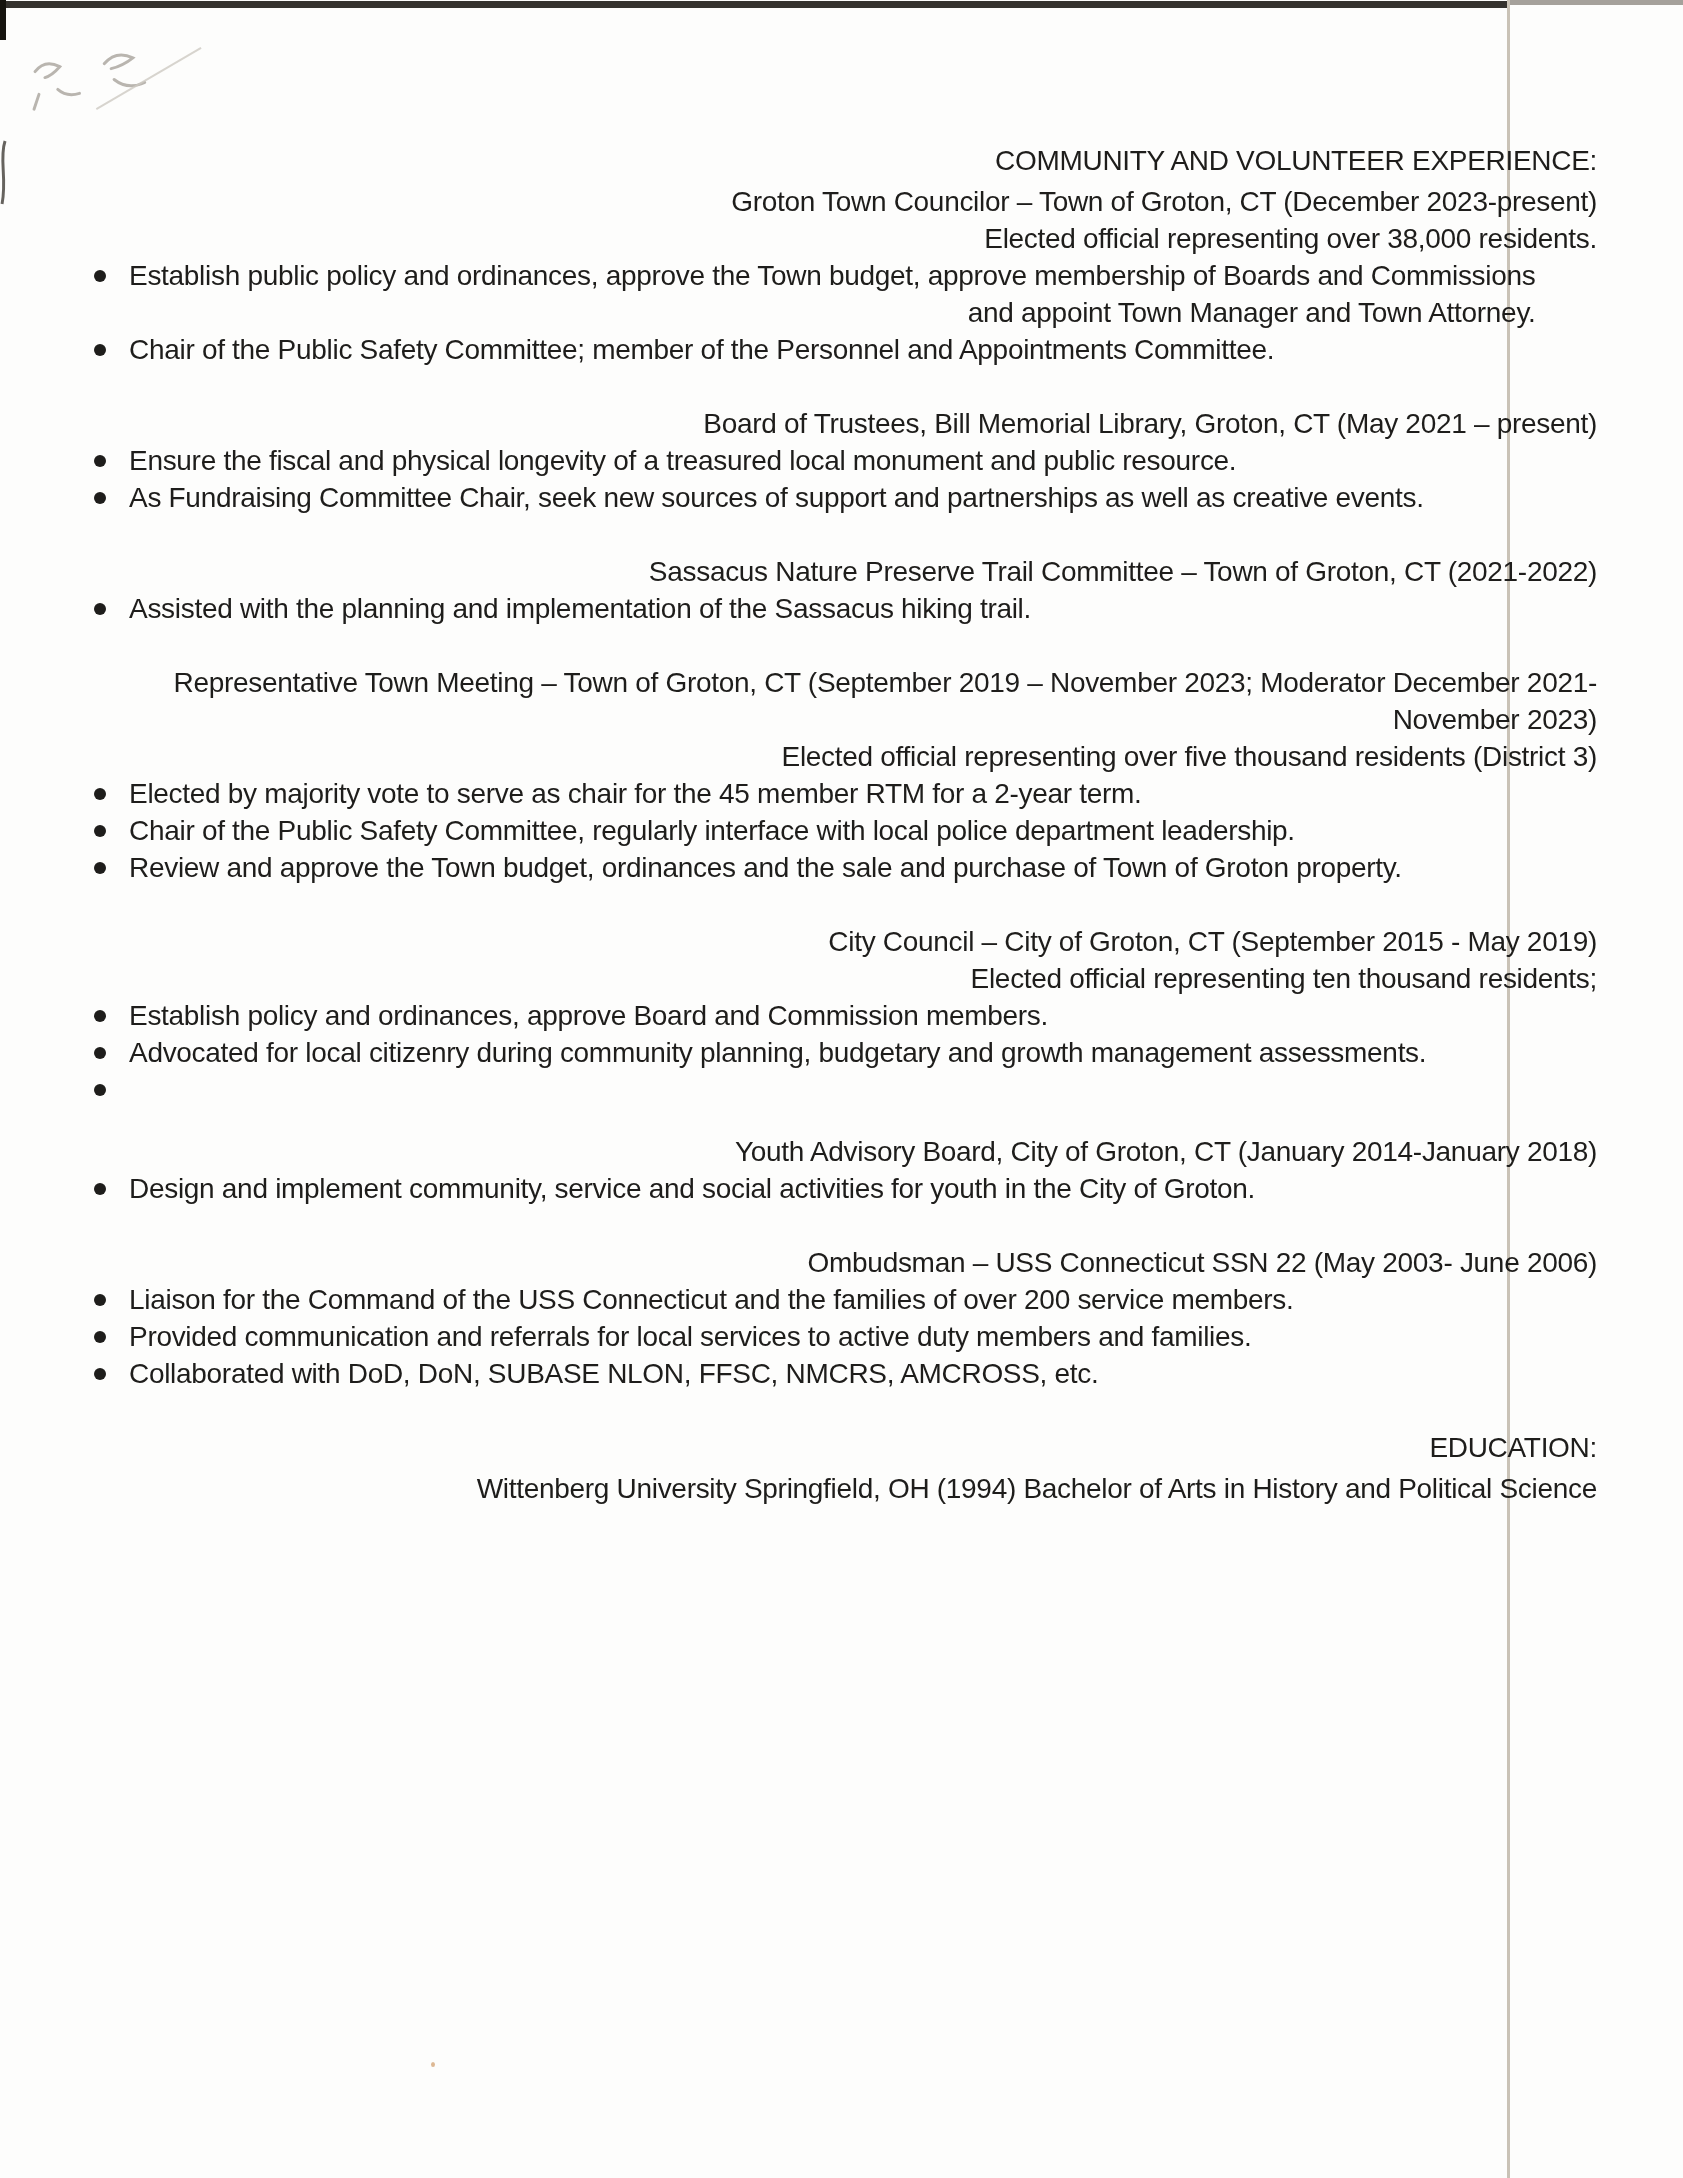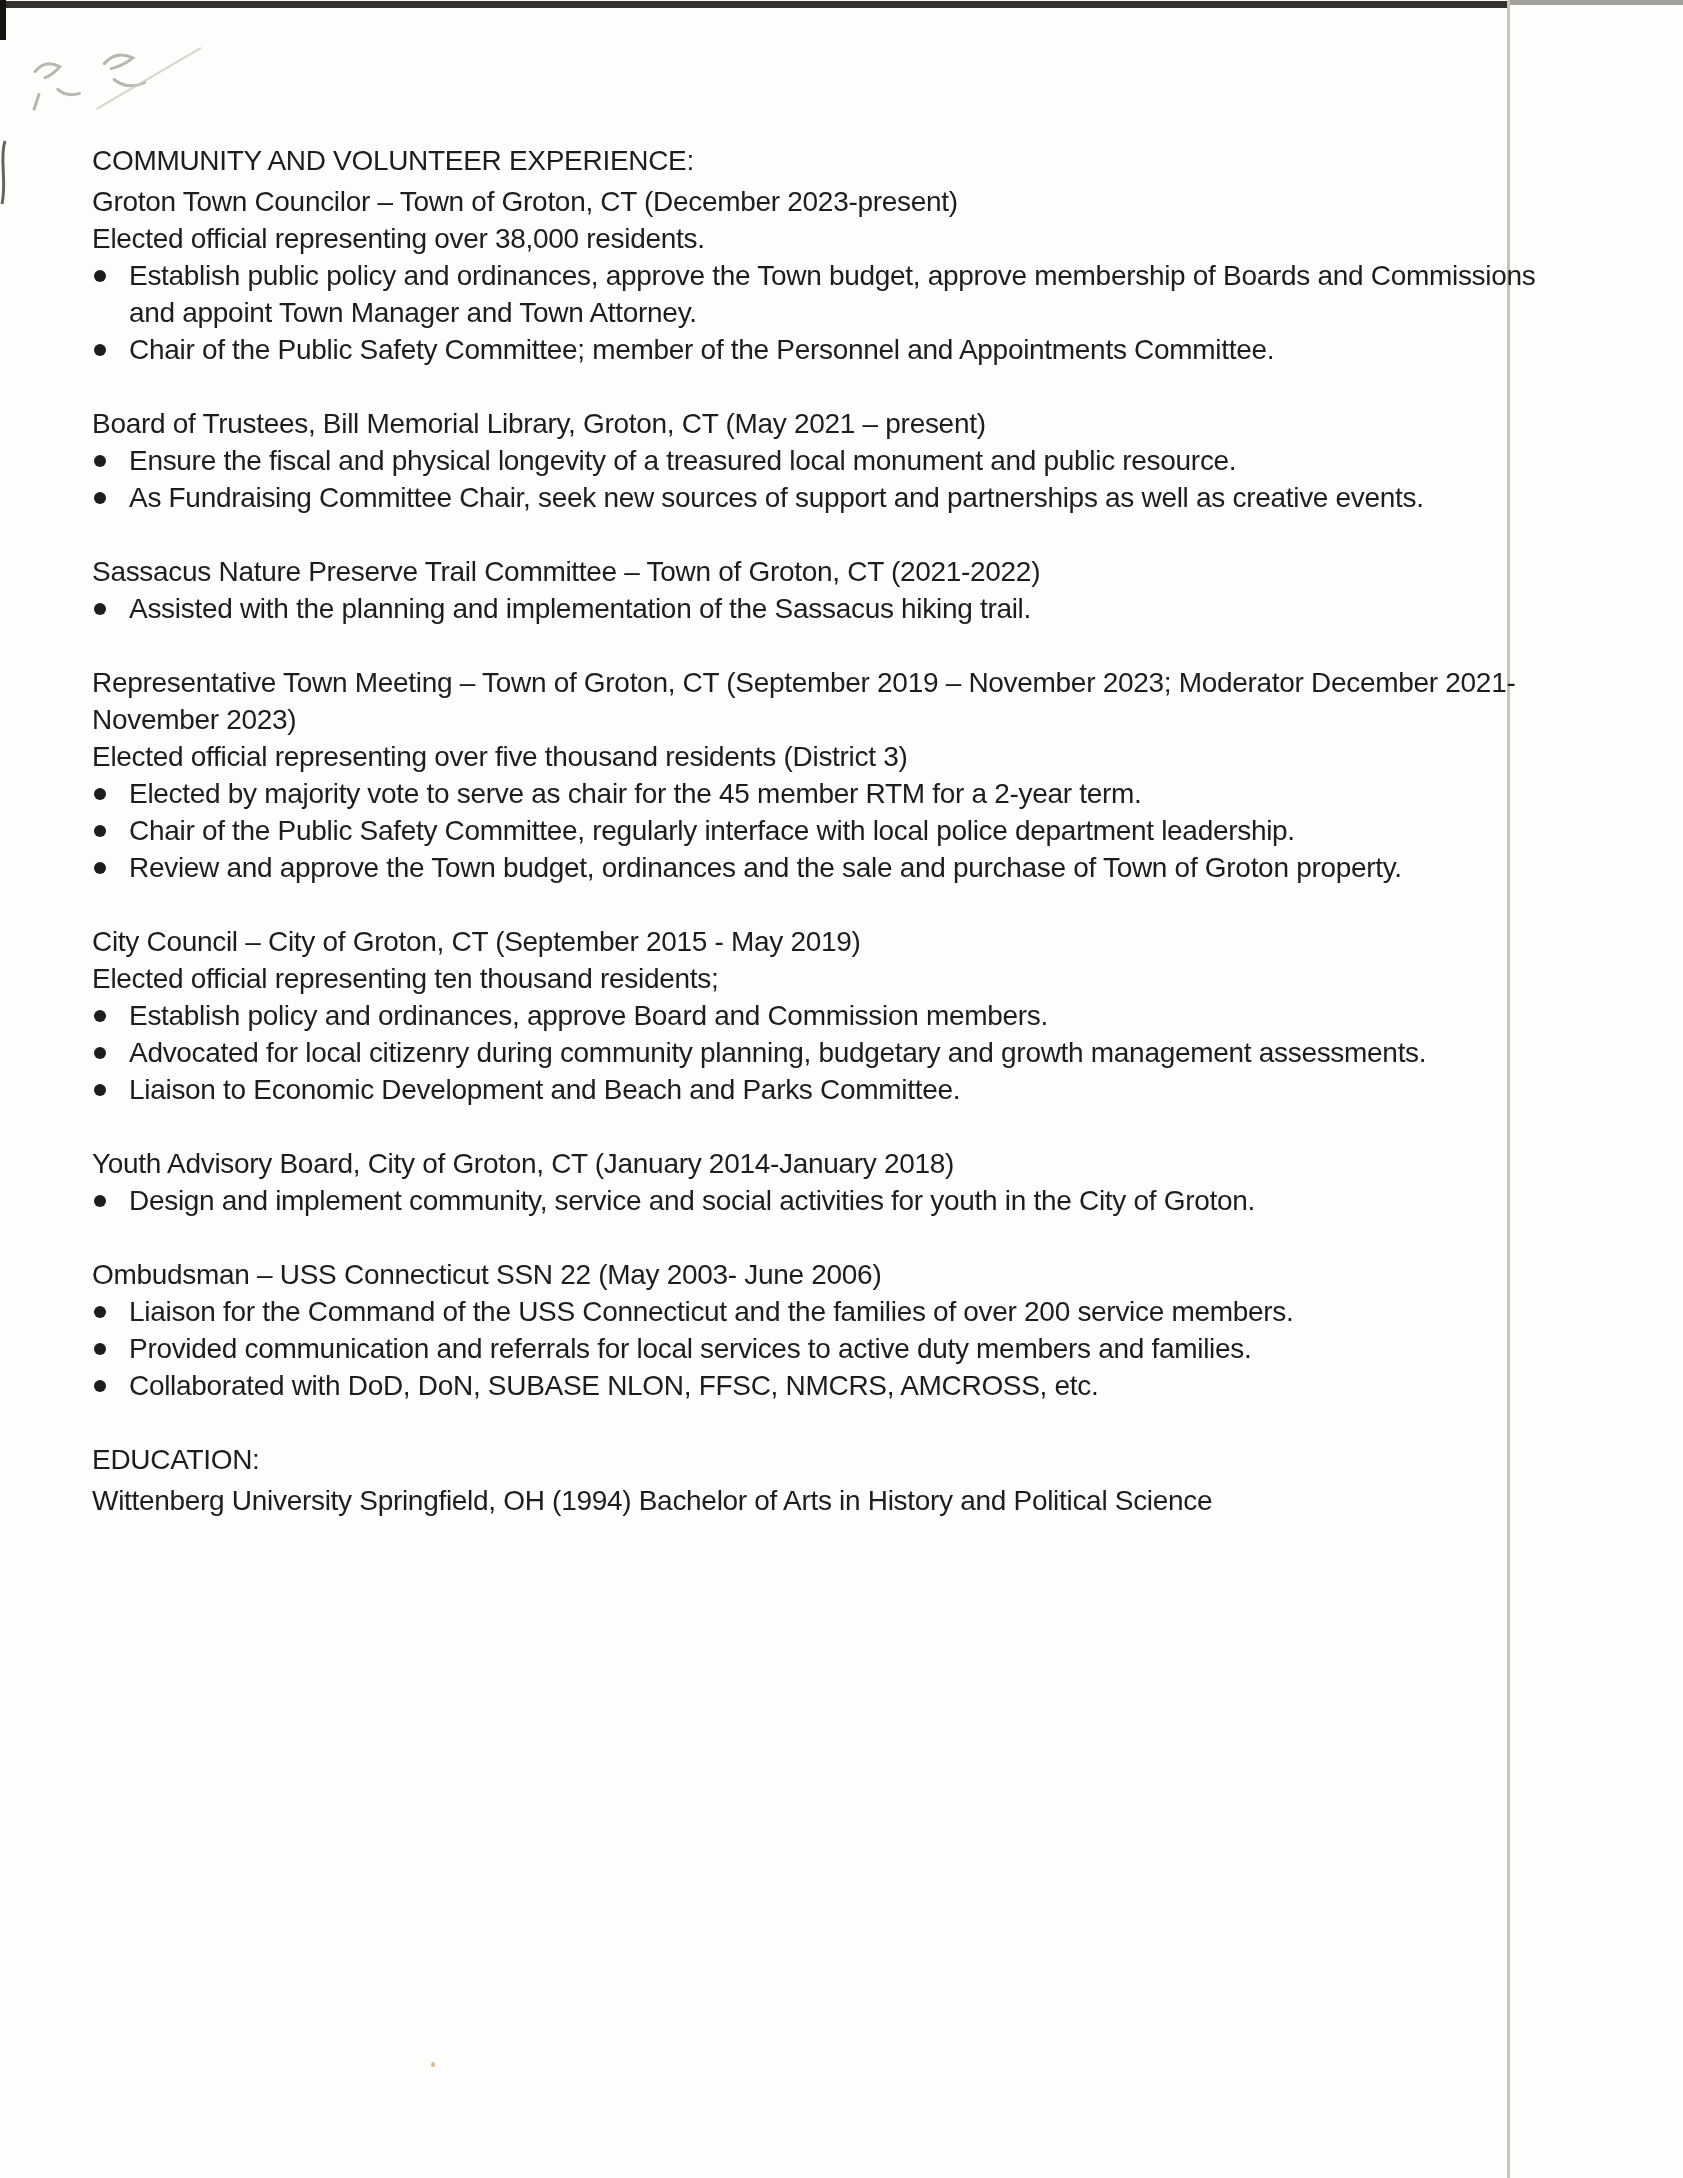--- a/index.html
+++ b/index.html
@@ -8,20 +8,21 @@
     background: #e8e8e8;
   }
   .page {
     position: relative;
     width: 1683px;
     height: 2178px;
     background: #fdfdfc;
     overflow: hidden;
     font-family: "Liberation Sans", sans-serif;
     color: #1e1d1b;
+    text-align: right;
   }
   
   .top-bar-left {
     position: absolute;
     top: 1px; left: 0;
     width: 1509px; height: 7px;
     background: #35322e;
   }
   .top-bar-right {
     position: absolute;
@@ -201,21 +202,20 @@
         <li class="b">
             <span class="dot"></span>
             <span class="btxt">Establish policy and ordinances, approve Board and Commission members.</span>
           </li>
         <li class="b">
             <span class="dot"></span>
             <span class="btxt">Advocated for local citizenry during community planning, budgetary and growth management assessments.</span>
           </li>
         <li class="b">
             <span class="dot"></span>
-            <span class="btxt">Liaison to Economic Development and Beach and Parks Committee.</span>
           </li>
       </ul>
     </section>
 
     <section class="entry">
       <div class="entry-title"><span class="u">Youth Advisory Board</span><span>, City of Groton, CT (January 2014-January 2018)</span></div>
       <ul class="bullets">
         <li class="b">
             <span class="dot"></span>
             <span class="btxt">Design and implement community, service and social activities for youth in the City of Groton.</span>

